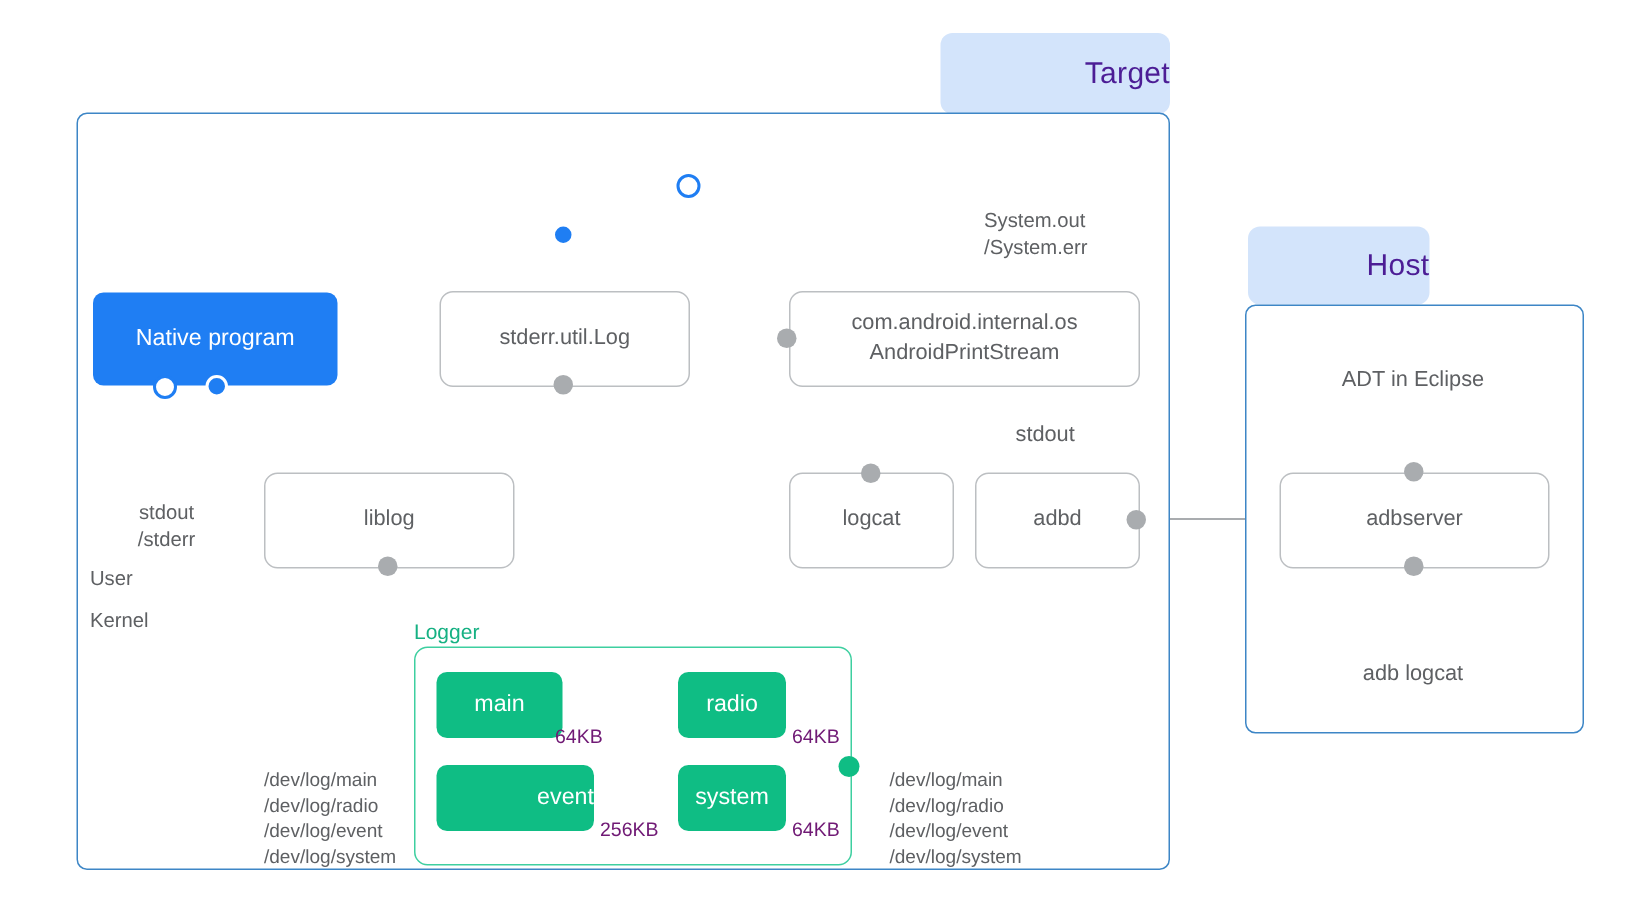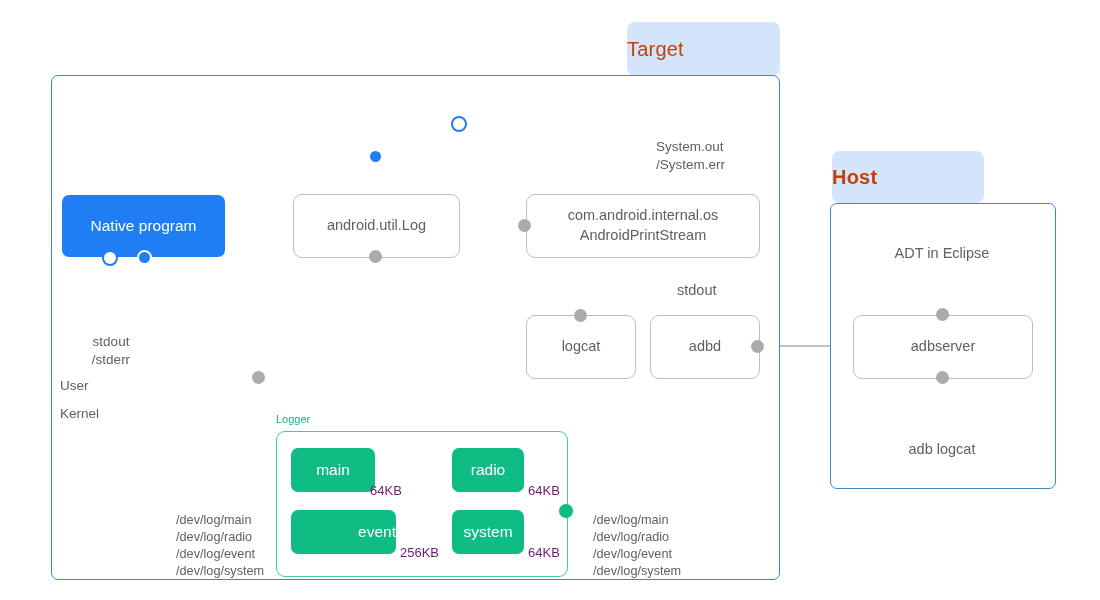--- a/index.html
+++ b/index.html
@@ -11,23 +11,23 @@
     overflow:hidden;
     -webkit-font-smoothing:antialiased;
   }
   #stage{position:absolute;left:0;top:0;width:1100px;height:600px;}
   svg.wires{position:absolute;left:0;top:0;width:1100px;height:600px;pointer-events:none;}
 
   
   .chip{
     position:absolute;
     background:#d3e4fb;
-    color:#c2410c;
+    color:#4c1d95;
     border-radius:8px;
-    display:flex;align-items:center;justify-content:flex-start;
+    display:flex;align-items:center;justify-content:flex-end;
     font-size:20px;
     letter-spacing:.2px;
   }
   
   .panel{
     position:absolute;
     border:1.3px solid #3d86c6;
     border-radius:7px;
     background:#ffffff;
   }
@@ -63,21 +63,21 @@
   }
   .logger-frame{
     position:absolute;
     border:1.2px solid #3ecfa0;
     border-radius:9px;
     background:#ffffff;
   }
   .logger-label{
     position:absolute;
     color:#16b183;
-    font-size:11px;
+    font-size:14px;
   }
   
   .lbl{
     position:absolute;
     color:#5e6063;
     font-size:13.5px;
     line-height:1.33;
     white-space:pre;
   }
   .lbl.center{text-align:center;}
@@ -150,35 +150,38 @@
   <div class="dot bluefill" style="left:368px;top:149px;width:15px;height:15px;"></div>
   <div class="dot bluering" style="left:451px;top:116px;width:16px;height:16px;"></div>
 
   <div class="bluebox" style="left:62px;top:195px;width:163px;height:62px;">
     <span>Native program</span>
   </div>
   <div class="dot bluering" style="left:102px;top:250px;width:16px;height:16px;"></div>
   <div class="dot bluefill" style="left:137px;top:250px;width:15px;height:15px;"></div>
 
   <div class="graybox" style="left:293px;top:194px;width:165px;height:62px;">
-    <span>android.util.Log</span>
+    <span>stderr.util.Log</span>
   </div>
   <div class="dot gray" style="left:369px;top:250px;width:13px;height:13px;"></div>
 
   <div class="graybox" style="left:526px;top:194px;width:232px;height:62px;">
     <span><span>com.android.internal.os</span><br><span>AndroidPrintStream</span></span>
   </div>
   <div class="dot gray" style="left:518px;top:219px;width:13px;height:13px;"></div>
 
   <div class="lbl" style="left:656px;top:138px;"><span>System.out</span>
 <span>/System.err</span></div>
 
   <div class="lbl center" style="left:78px;top:333px;width:66px;"><span>stdout</span>
 <span>/stderr</span></div>
 
+  <div class="graybox" style="left:176px;top:315px;width:165px;height:62px;">
+    <span>liblog</span>
+  </div>
   <div class="dot gray" style="left:252px;top:371px;width:13px;height:13px;"></div>
 
   <div class="graybox" style="left:526px;top:315px;width:108px;height:62px;">
     <span>logcat</span>
   </div>
   <div class="dot gray" style="left:574px;top:309px;width:13px;height:13px;"></div>
 
   <div class="lbl big" style="left:677px;top:281px;"><span>stdout</span></div>
 
   <div class="graybox" style="left:650px;top:315px;width:108px;height:62px;">
@@ -216,21 +219,21 @@
 
   <div class="lbl mono-ish" style="left:176px;top:512px;">/dev/log/main
 /dev/log/radio
 /dev/log/event
 /dev/log/system</div>
   <div class="lbl mono-ish" style="left:593px;top:512px;">/dev/log/main
 /dev/log/radio
 /dev/log/event
 /dev/log/system</div>
 
-  <div class="chip" style="left:832px;top:151px;width:152px;height:52px;font-weight:bold;">
+  <div class="chip" style="left:832px;top:151px;width:121px;height:52px;">
     <span>Host</span>
   </div>
   <div class="panel" style="left:830px;top:203px;width:224px;height:284px;"></div>
 
   <div class="lbl big center" style="left:862px;top:244px;width:160px;"><span>ADT in Eclipse</span></div>
 
   <div class="graybox" style="left:853px;top:315px;width:178px;height:62px;">
     <span>adbserver</span>
   </div>
   <div class="dot gray" style="left:936px;top:308px;width:13px;height:13px;"></div>

